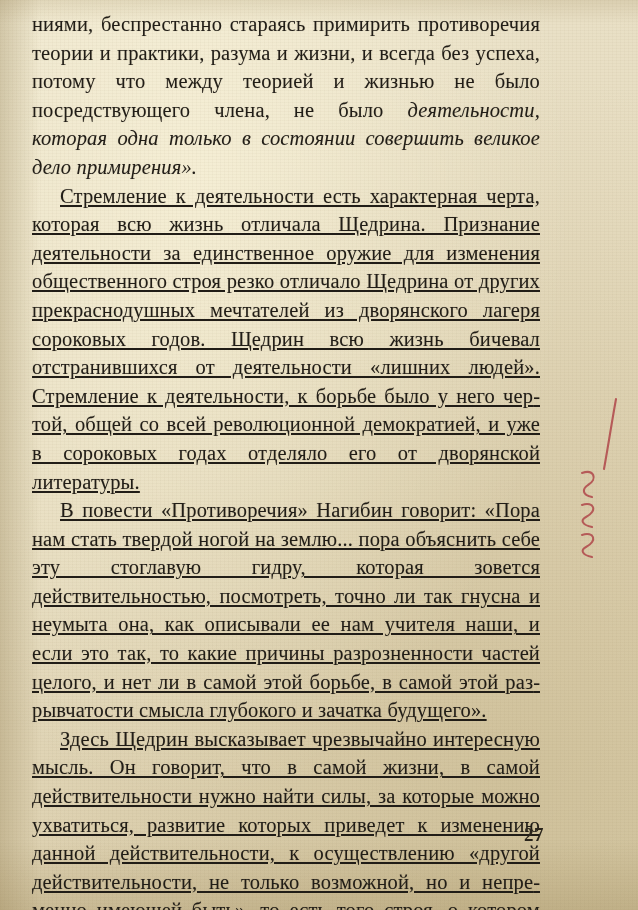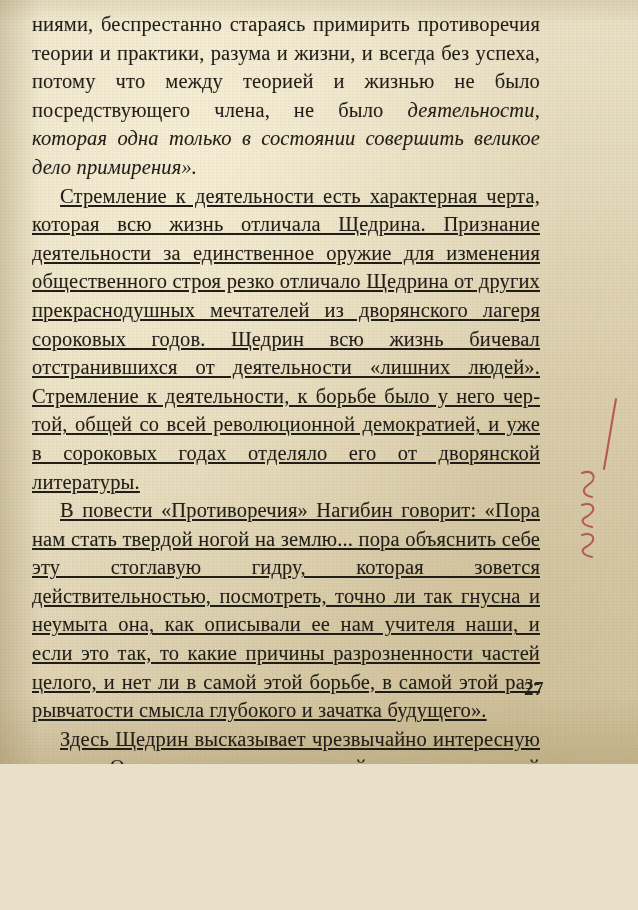--- a/index.html
+++ b/index.html
@@ -9,21 +9,21 @@
   body {
     width: 638px;
     height: 910px;
     background: #e8e0c8;
     font-family: "Liberation Serif", serif;
     overflow: hidden;
   }
   .page {
     position: relative;
     width: 638px;
-    height: 764px;
+    height: 910px;
     background:
       radial-gradient(ellipse at 30% 20%, rgba(255,250,225,0.55), rgba(0,0,0,0) 60%),
       radial-gradient(ellipse at 80% 85%, rgba(180,160,110,0.30), rgba(0,0,0,0) 65%),
       linear-gradient(160deg, #ece4cc 0%, #e6dcc0 40%, #ded2b2 75%, #d8ccaa 100%);
     box-sizing: border-box;
     overflow: hidden;
   }
   
   .grain {
     position: absolute;

